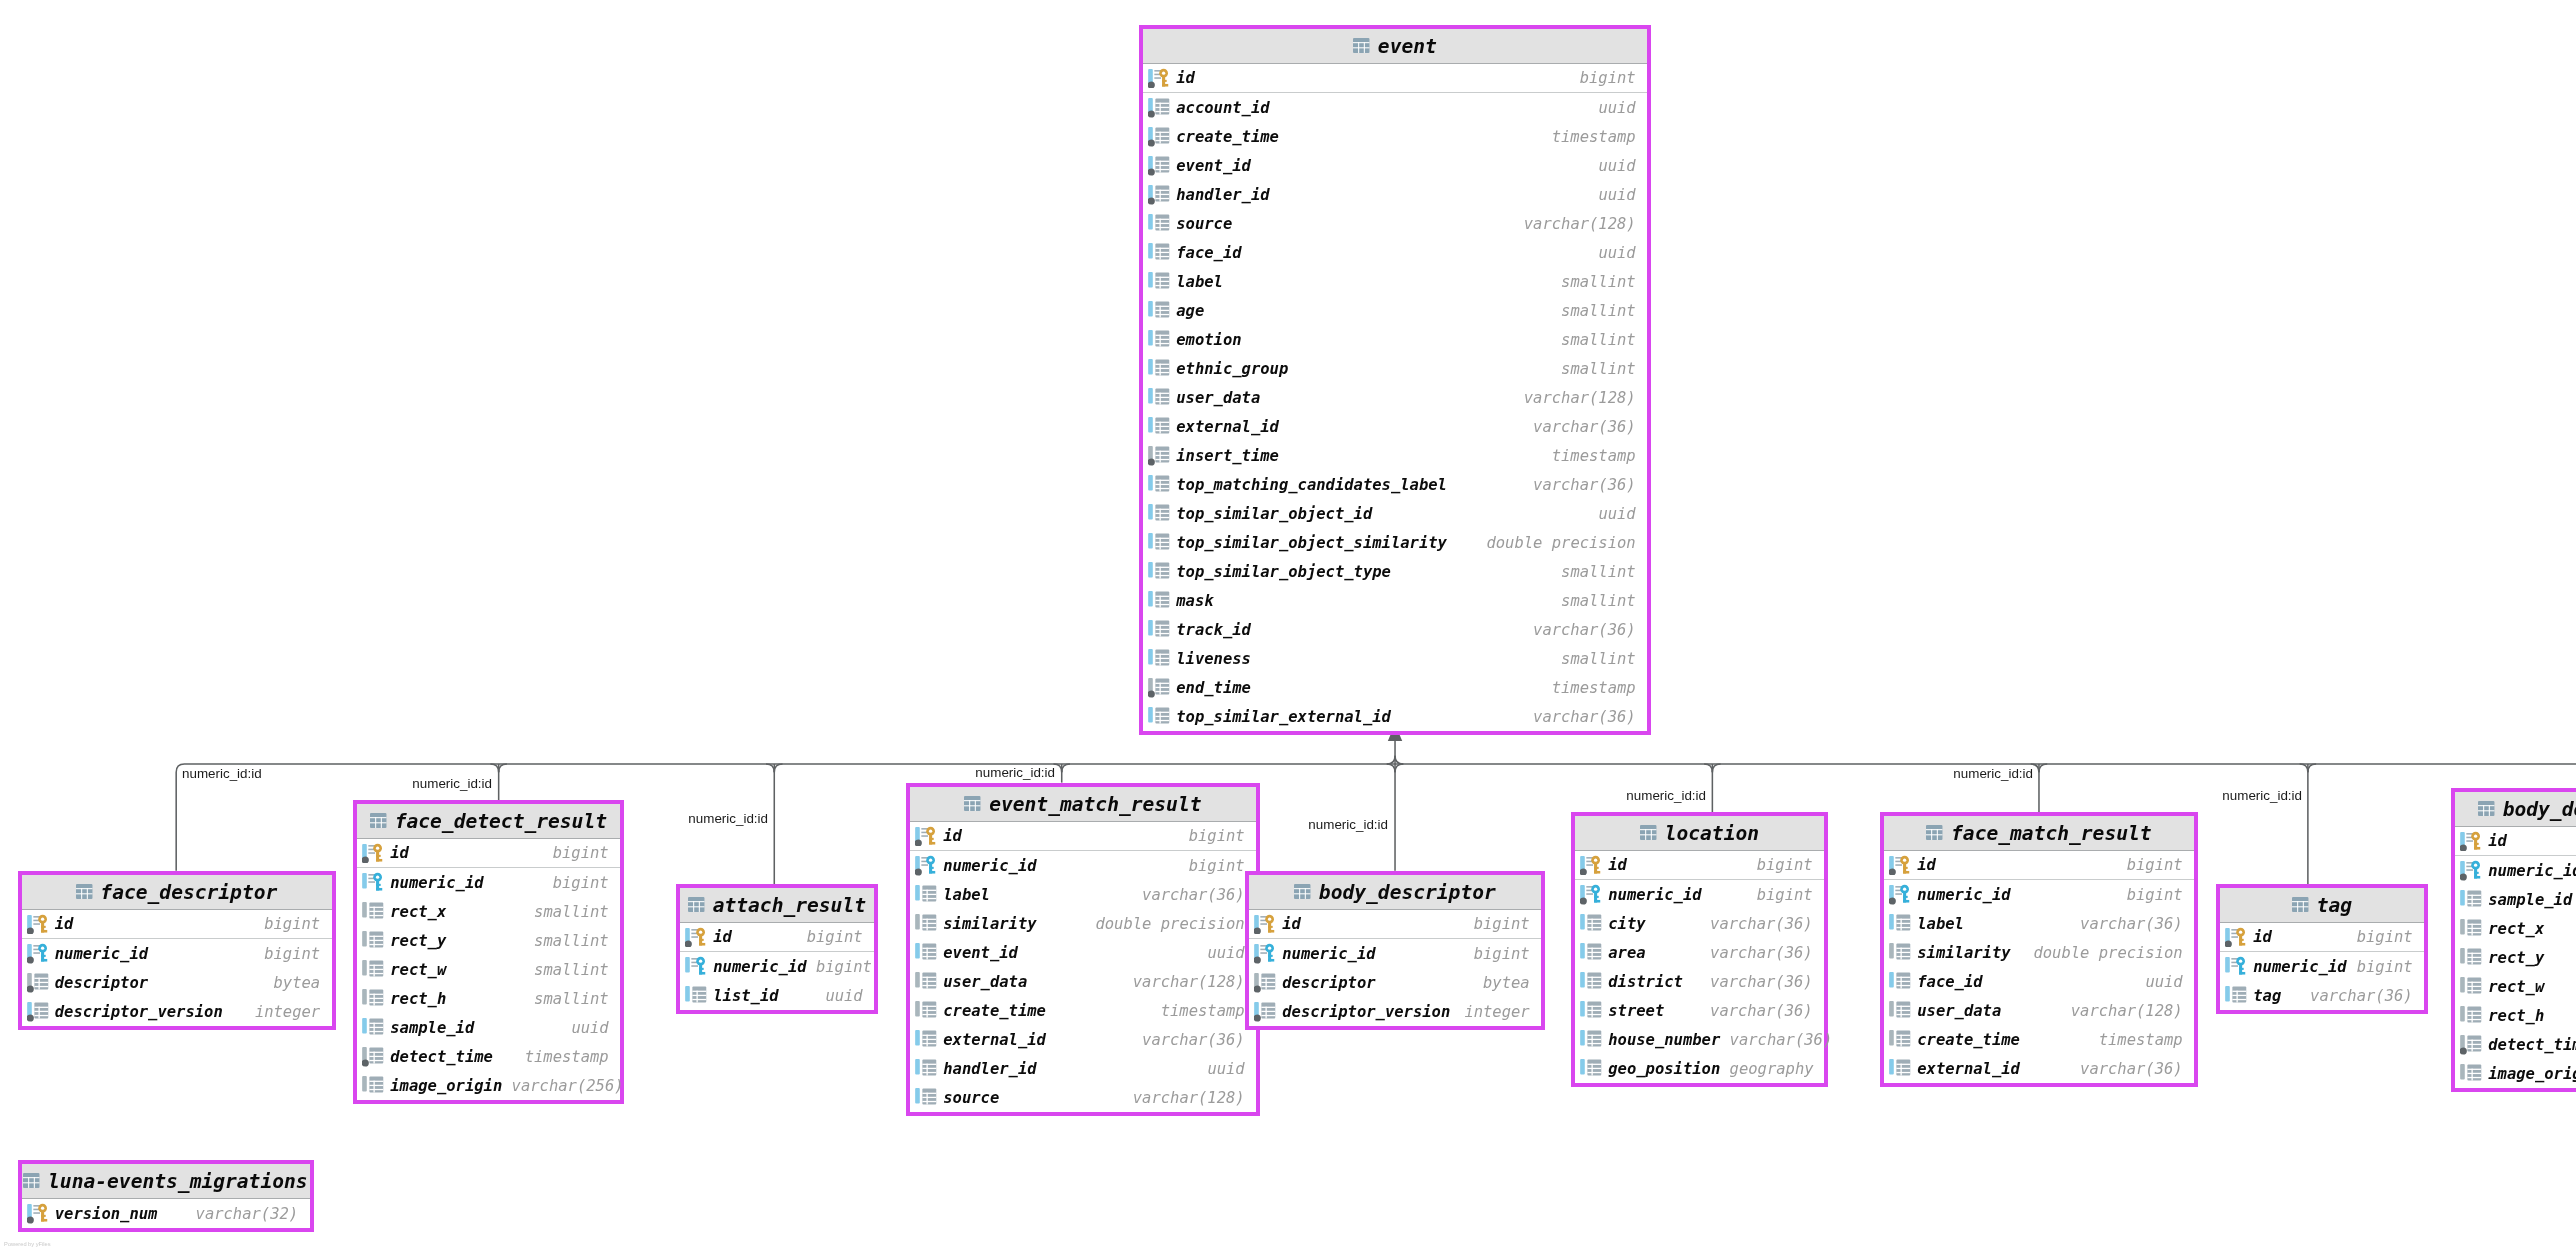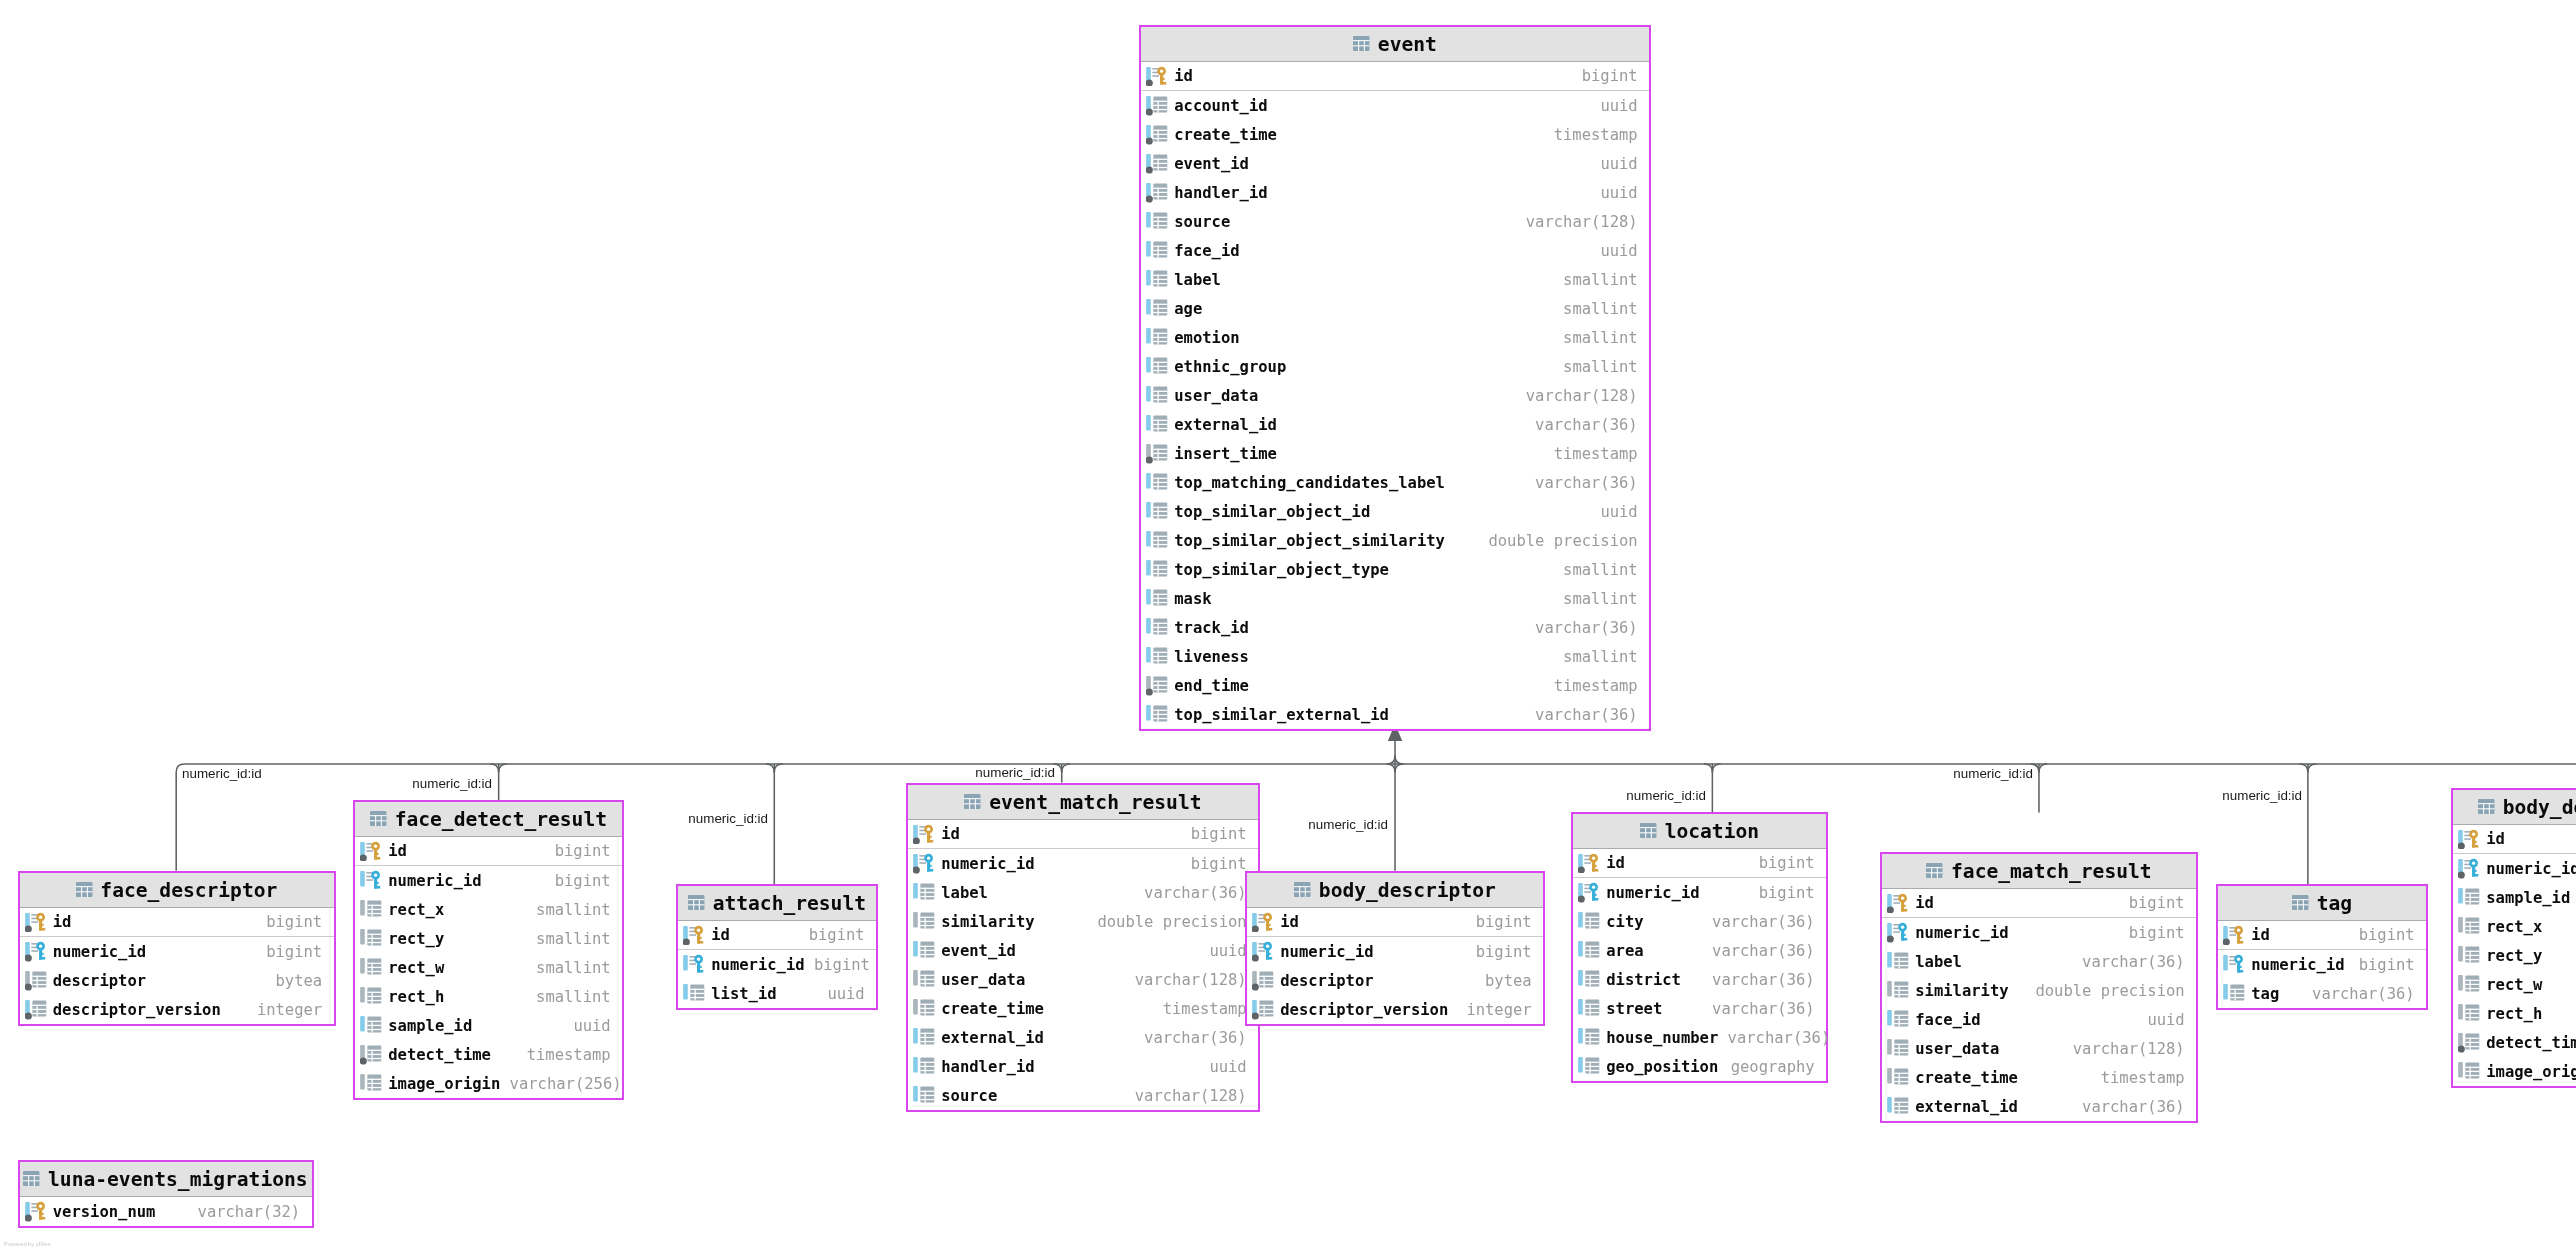--- a/index.html
+++ b/index.html
@@ -1,22 +1,22 @@
 <!DOCTYPE html>
 <html style="font-size:8.2px"><head>
 <meta charset="utf-8">
 <style>
   html,body{margin:0;padding:0;background:#ffffff;}
   body{width:2754px;height:1252px;position:relative;overflow:hidden;
        font-family:"DejaVu Sans Mono",monospace;}
   #edge-layer{position:absolute;left:0;top:0;z-index:0;}
   .edge{fill:none;stroke:#5e6163;stroke-width:3px;}
   .arrow{fill:#5e6163;stroke:none;}
-  .table{position:absolute;background:#ffffff;border:2px solid #d946ef;
-         box-sizing:border-box;z-index:1;}
+  .table{position:absolute;background:#ffffff;border:4px solid #d946ef;
+         box-sizing:border-box;z-index:1;font-style:italic;}
   .thead{height:34px;background:#e2e2e2;border-bottom:0.5px solid #a9acae;
          display:flex;align-items:center;justify-content:center;gap:7.2px;}
   .ttitle{font-weight:bold;font-size:19.6px;color:#0a0a0a;white-space:nowrap;}
   .trow{height:29px;display:flex;align-items:center;padding:0 11.3px 0 5.2px;box-sizing:border-box;}
   .trow.pk-sep{border-bottom:0.5px solid #c9cccd;}
   .cicon{width:24px;height:20.6px;flex:0 0 24px;}
   .cname{font-weight:bold;font-size:15.5px;color:#0c0c0c;margin-left:4.1px;white-space:nowrap;}
   .ctype{margin-left:auto;font-size:15.5px;color:#9b9b9b;white-space:nowrap;padding-left:9.3px;}
   .elabel{position:absolute;font-family:"Liberation Sans",sans-serif;font-size:13.4px;
           color:#1b1b1b;white-space:nowrap;z-index:2;}
@@ -1035,21 +1035,21 @@
               <rect x="0" y="8" width="27" height="2.5" fill="#ffffff"></rect>
               <rect x="0" y="16" width="27" height="2.5" fill="#ffffff"></rect>
               <rect x="0" y="24" width="27" height="2.5" fill="#ffffff"></rect>
               <rect x="8" y="8" width="2.5" height="23" fill="#ffffff"></rect>
             </g>
           </svg></span>
         <span class="cname">geo_position</span>
         <span class="ctype">geography</span>
       </div>
     </div>
-    <div class="table" style="left: 1880px; top: 812px; width: 318px; margin-top: 40px;">
+    <div class="table" style="left: 1880px; top: 812px; width: 318px;">
       <div class="thead">
         <span style="display: inline-flex;">
           <svg width="17.5" height="15.5" viewBox="0 0 34 30">
             <rect x="0" y="0" width="32" height="29" rx="2" fill="#8ba4b3"></rect>
             <rect x="0" y="8" width="32" height="2" fill="#ffffff"></rect>
             <rect x="0" y="18" width="32" height="2" fill="#ffffff"></rect>
             <rect x="10" y="8" width="2" height="21" fill="#ffffff"></rect>
             <rect x="21" y="8" width="2" height="21" fill="#ffffff"></rect>
           </svg>
         </span>

